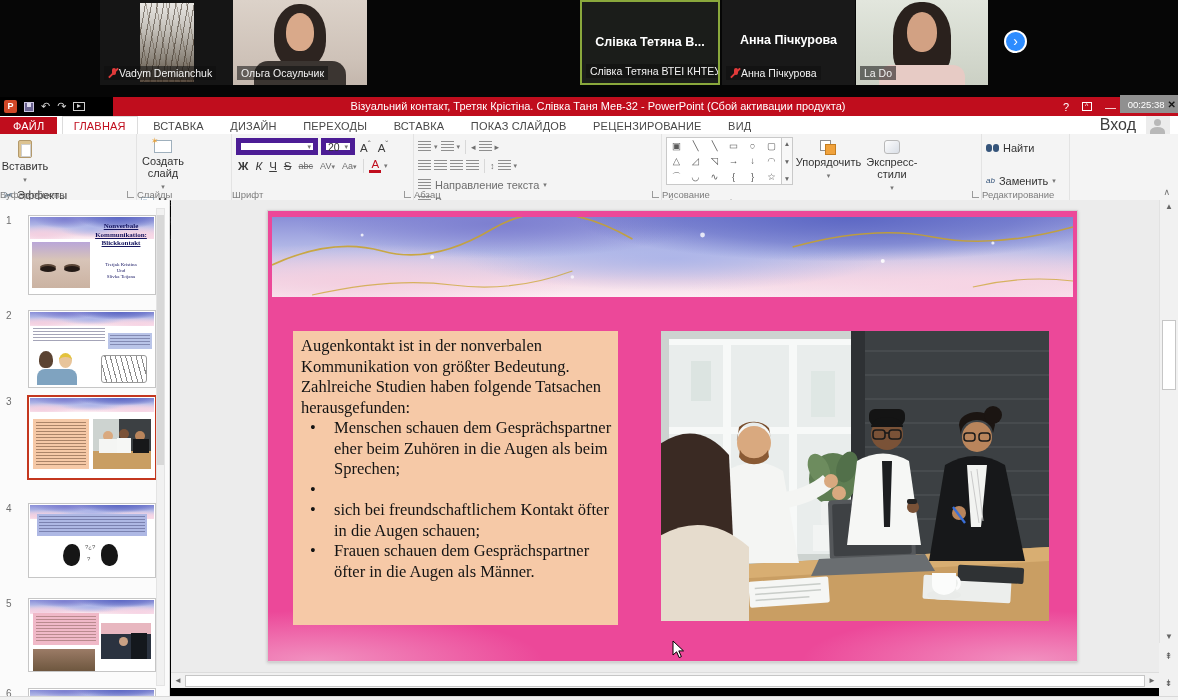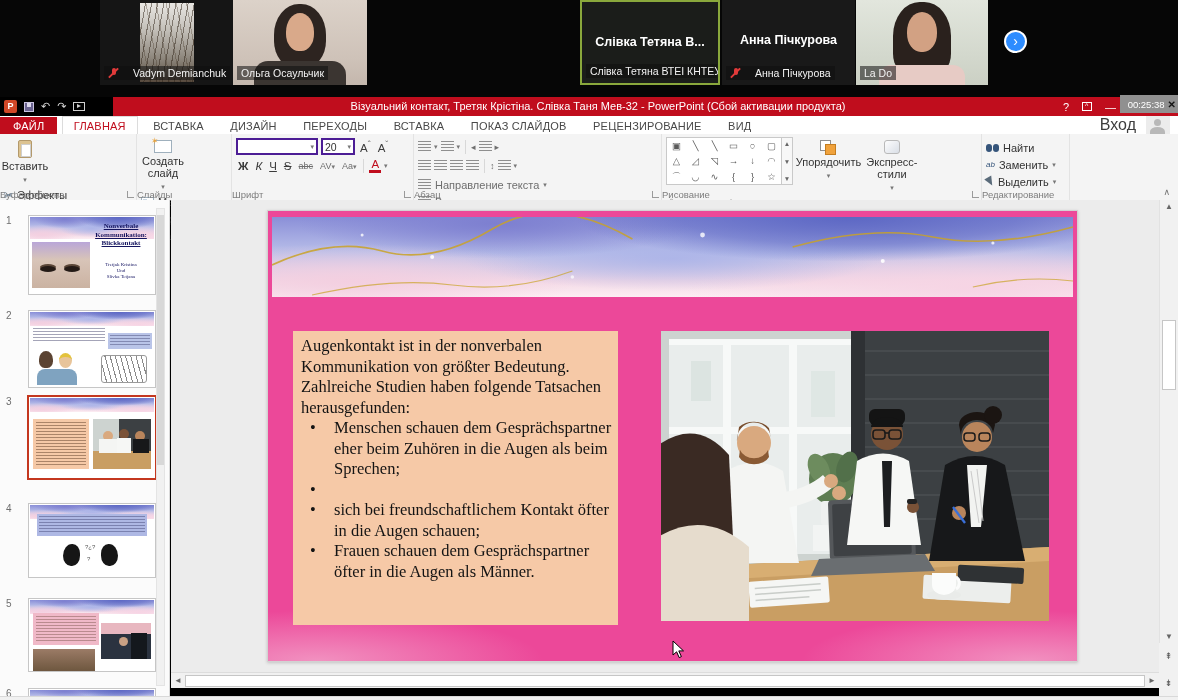--- a/index.html
+++ b/index.html
@@ -6,21 +6,21 @@
   html,body{width:1178px;height:700px;overflow:hidden}
   body{font-family:"Liberation Sans",sans-serif;background:#000;position:relative}
   #root{position:absolute;inset:0;width:1178px;height:700px}
 
   
   .vstrip{position:absolute;top:0;left:0;width:1178px;height:97px;background:#060606}
   .tile{position:absolute;top:0;height:85px;background:#151515;overflow:hidden}
   .tile1{left:100px;width:133px}.tile2{left:233px;width:134px}.tile3{left:367px;width:133px}
   .tile4{left:580px;width:140px;border:2px solid #8aa83c;background:#1b1d1a}
   .tile5{left:722px;width:133px;background:#191919}.tile6{left:856px;width:132px}
-  .nameplate{position:absolute;left:4px;bottom:5px;display:flex;align-items:center;gap:14px;
+  .nameplate{position:absolute;left:4px;bottom:5px;display:flex;align-items:center;gap:0;
     font-size:10.5px;color:#f2f2f2;background:rgba(15,15,15,.55);padding:1px 4px;white-space:nowrap;max-width:96%}
   .center-name{position:absolute;left:0;right:0;top:33px;text-align:center;color:#fff;font-weight:bold;font-size:12.5px}
   .mic-off{width:11px;height:12px;position:relative;display:inline-block;flex:0 0 auto}
   .mic-off::before{content:"";position:absolute;left:4px;top:1px;width:4px;height:7px;background:#e03a3a;border-radius:2px}
   .mic-off::after{content:"";position:absolute;left:-1px;top:5px;width:13px;height:2px;background:#e03a3a;transform:rotate(-45deg)}
   .media-trees{position:absolute;left:40px;top:3px;width:54px;height:79px;
     background:linear-gradient(180deg,#e9e7e3 0%,#c2beb7 35%,#8d867c 70%,#574a3e 100%)}
   .media-trees::after{content:"";position:absolute;inset:0;
     background:repeating-linear-gradient(100deg,transparent 0 5px,rgba(48,36,24,.5) 5px 6px),
                repeating-linear-gradient(80deg,transparent 0 9px,rgba(70,56,40,.35) 9px 10px)}
@@ -80,21 +80,21 @@
   .ic-cut{font-size:11px;color:#4a6b8a;line-height:12px}
   .ic-copy{width:9px;height:11px;border:1px solid #8fa3b8;background:#fff;box-shadow:2px -2px 0 -0.5px #c4d2df;position:relative;top:1px}
   .ic-brush{width:11px;height:11px;position:relative}
   .ic-brush::before{content:"";position:absolute;left:1px;top:1px;width:5px;height:9px;background:#d8a24a;transform:rotate(35deg);border-radius:1px}
   .ic-newslide{width:18px;height:13px;border:1px solid #9fb0bd;background:#fff;position:relative}
   .ic-newslide::after{content:"✶";position:absolute;left:-4px;top:-6px;color:#e8a33d;font-size:9px}
   .ic-layout{width:13px;height:10px;border:1px solid #9fb0bd;background:#fff;position:relative}
   .ic-layout::after{content:"";position:absolute;left:1px;top:1px;width:4px;height:6px;background:#c8d6e2}
   .ic-reset{color:#4a7ba6;font-size:11px;line-height:11px}
   .ic-section{width:13px;height:10px;background:repeating-linear-gradient(to bottom,#9fb0bd 0 1px,transparent 1px 3px);position:relative;top:1px}
-  .combo{height:17px;border:2px solid #4c1d95;background:#fff;font-size:10.5px;color:#333;display:inline-flex;align-items:center;justify-content:space-between;padding:0 2px}
+  .combo{height:17px;border:5px solid #4c1d95;background:#fff;font-size:10.5px;color:#333;display:inline-flex;align-items:center;justify-content:space-between;padding:0 2px}
   .fontrow{display:flex;align-items:center;gap:3px;height:19px}
   .fmt{font-size:11.5px;color:#3b3b3b;padding:0 2px}
   .sep-v{width:1px;height:14px;background:#d8d8d8;display:inline-block;margin:0 2px}
   .icon-lines{width:13px;height:11px;background:repeating-linear-gradient(to bottom,#8f8f8f 0 1px,transparent 1px 3px);display:inline-block}
   .mini{font-size:9px;color:#6f6f6f}
   .shapes{width:116px;height:48px;background:#fff;border:1px solid #c9c9c9;display:grid;grid-template-columns:repeat(6,1fr);align-items:center;justify-items:center;font-size:9.5px;color:#5a5a5a;line-height:1}
   .shapescroll{width:11px;height:48px;border:1px solid #c9c9c9;border-left:none;background:#f7f7f7;display:flex;flex-direction:column;align-items:center;justify-content:space-between;font-size:6.5px;color:#666;padding:2px 0}
   .ic-arrange{width:16px;height:14px;position:relative}
   .ic-arrange::before{content:"";position:absolute;left:0;top:0;width:9px;height:9px;border:1px solid #8f8f8f;background:#fff}
   .ic-arrange::after{content:"";position:absolute;left:5px;top:4px;width:9px;height:9px;background:#f0a23c;border:1px solid #c47d20}
@@ -423,21 +423,21 @@
             <span class="ic-effects"></span>
             <span>Эффекты фигуры</span>
             <span class="da">▾</span>
           </span>
       </span>
       <span class="grouplabel">Рисование</span>
       <span class="launcher"></span>
     </div>
 
     <div class="group" style="width:88px">
-      <span class="col" style="gap:0;padding-top:2px">
+      <span class="col" style="gap:16px;padding-top:2px">
         <span class="sbtn">
             <span class="ic-find"></span>
             <span>Найти</span>
           </span>
         <span class="sbtn">
             <span class="ic-replace">ab</span>
             <span>Заменить</span>
             <span class="da">▾</span>
           </span>
         <span class="sbtn">

